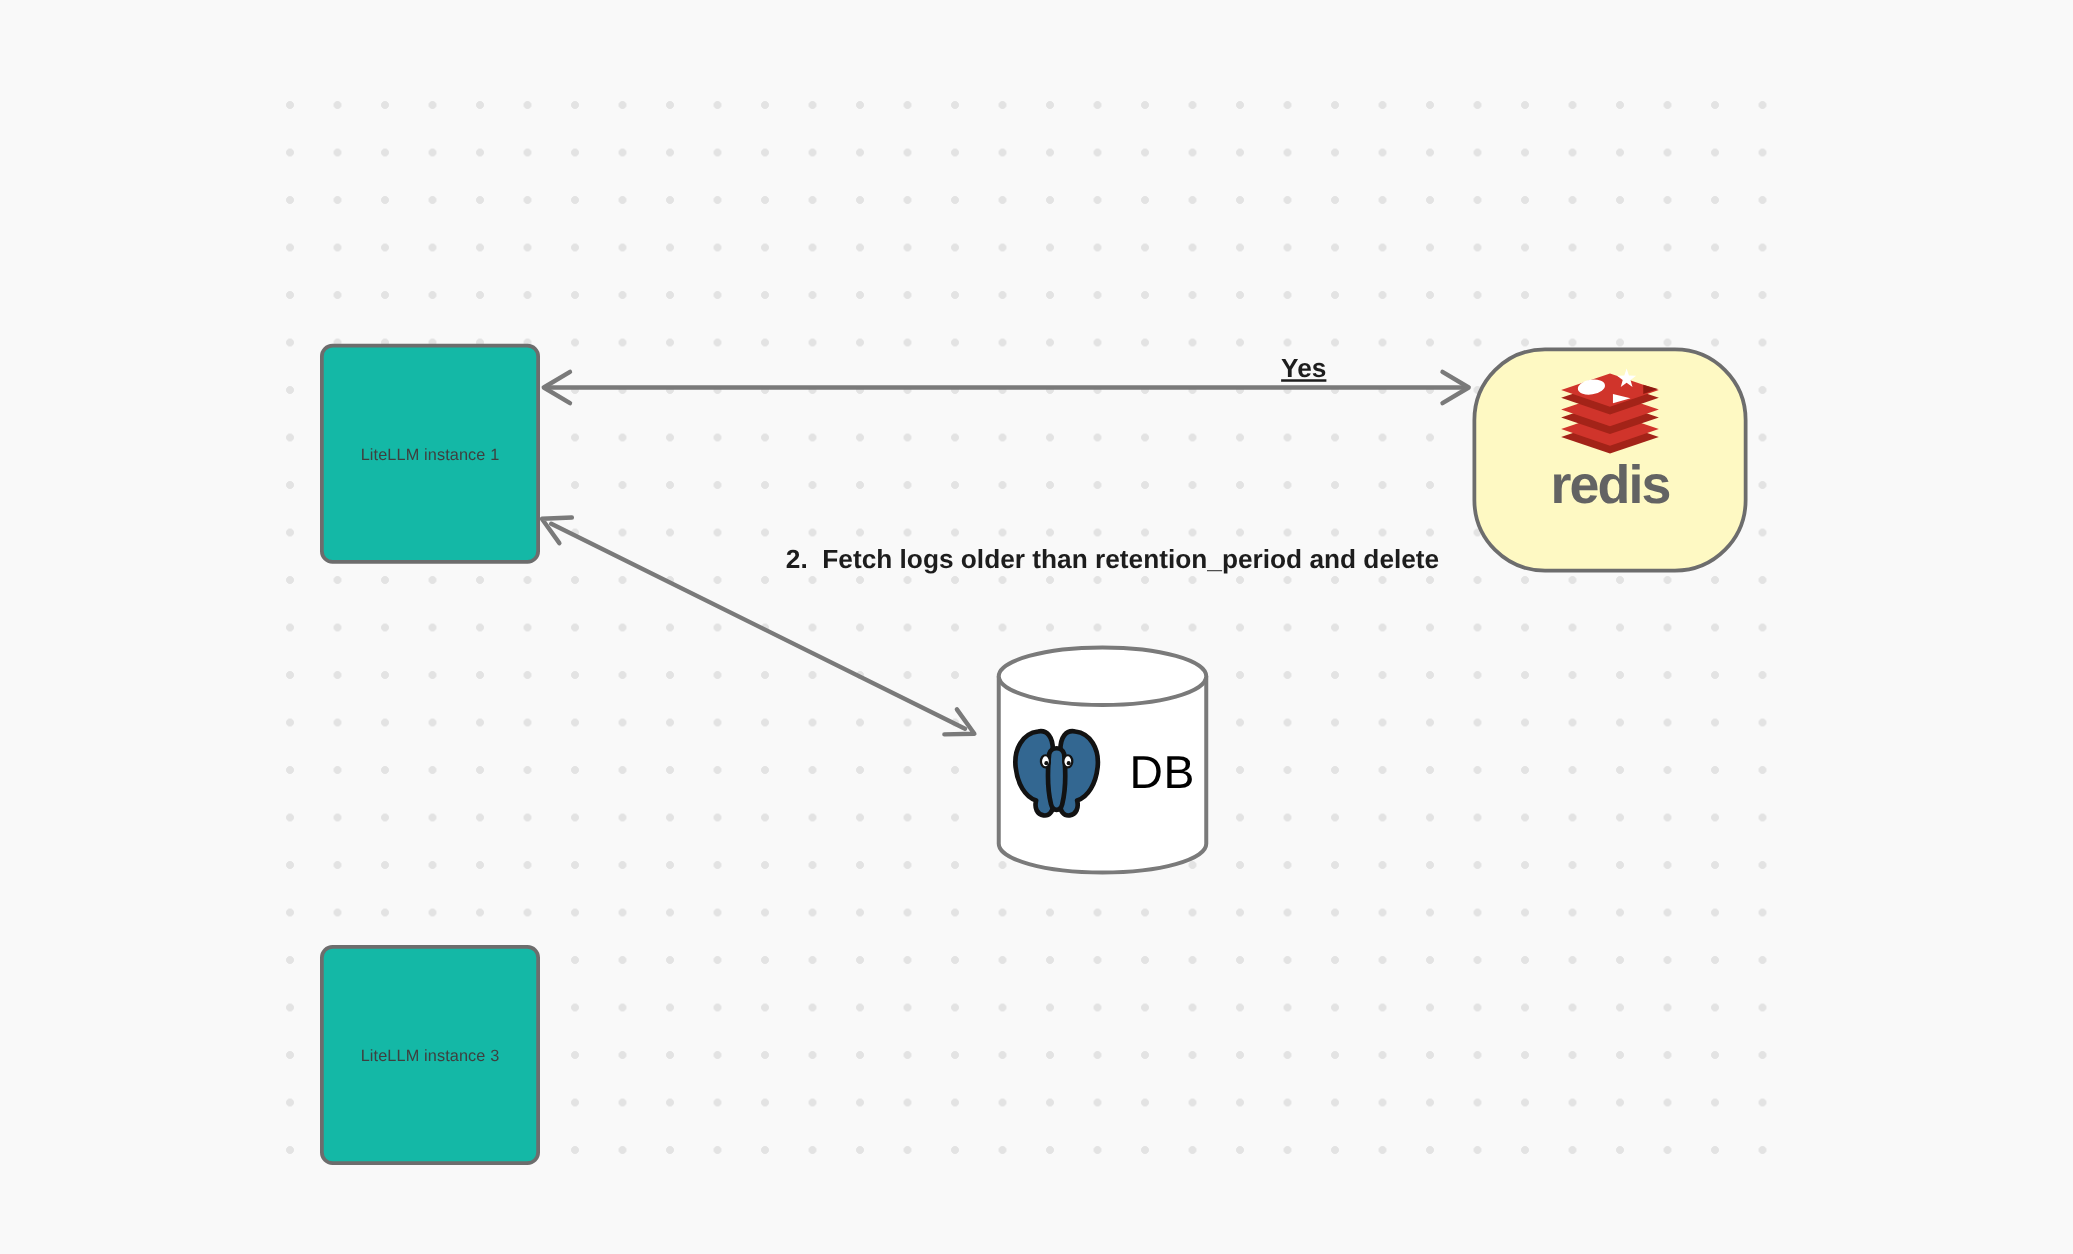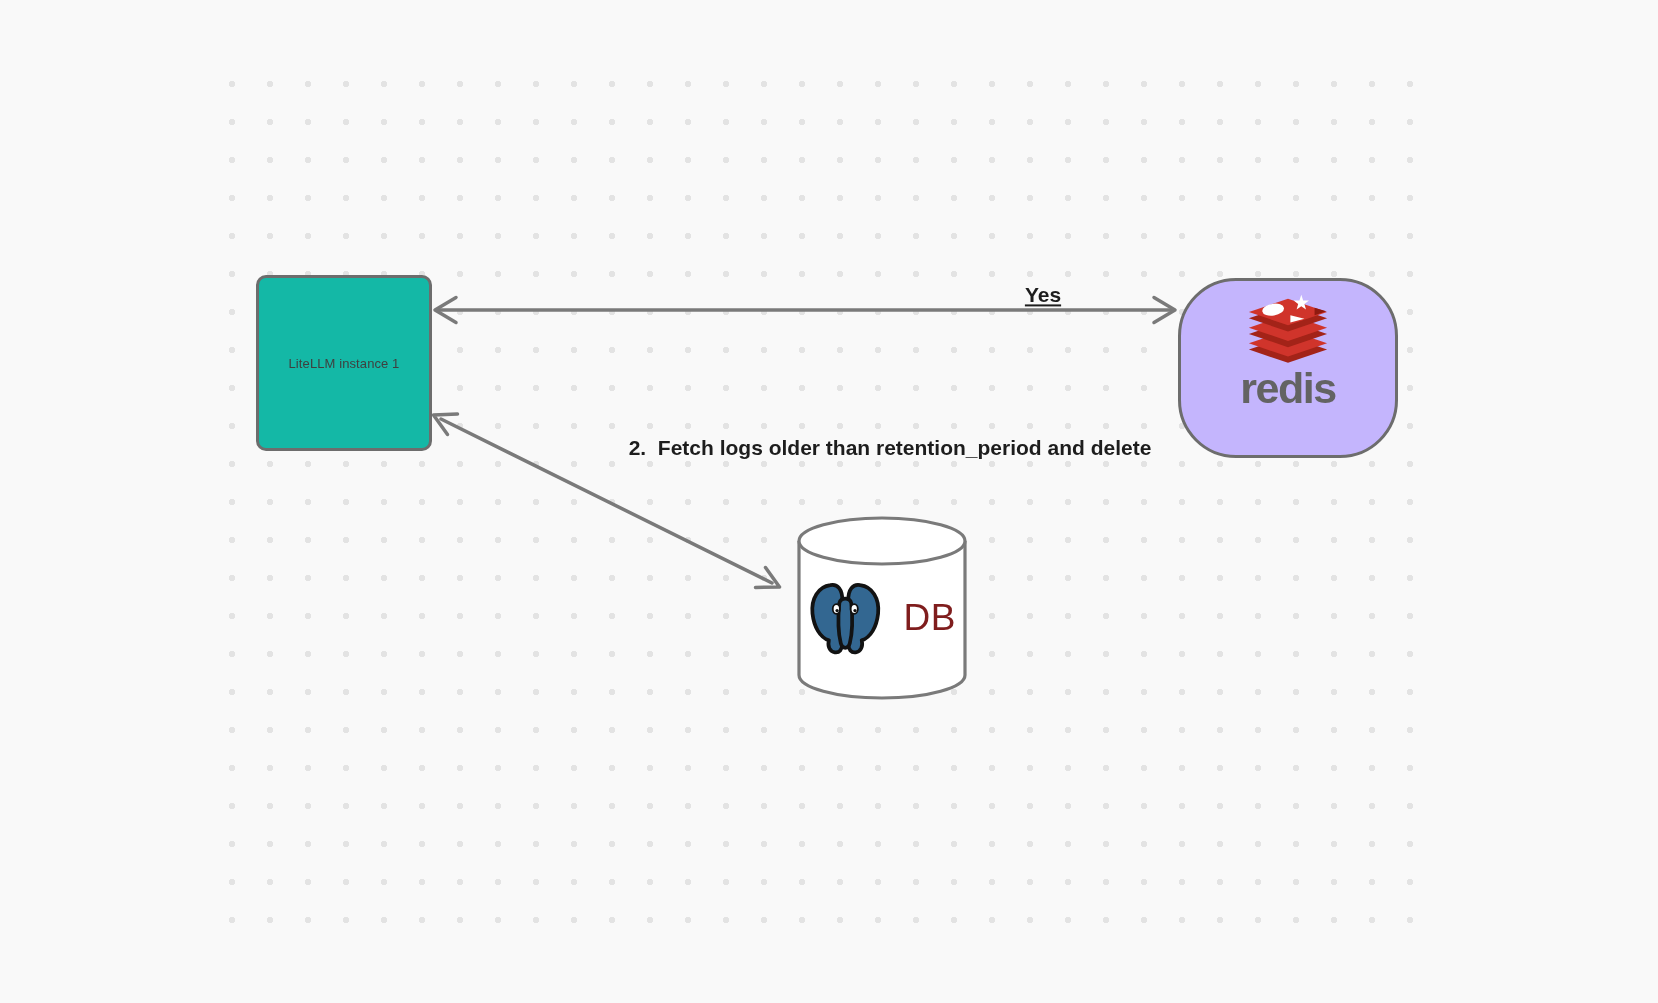--- a/index.html
+++ b/index.html
@@ -15,35 +15,35 @@
   }
   .arrows { position:absolute; left:0; top:0; }
   .node {
     position:absolute; width:170px; height:170px;
     background:#14b8a6; border:3px solid #6d6d6d; border-radius:10px;
     display:flex; align-items:center; justify-content:center;
     color:#3f3f3f; font-size:13px; letter-spacing:0.1px;
   }
   .bubble {
     position:absolute; left:1178px; top:278px; width:214px; height:161px;
-    background:#c4b5fd; border:3px solid #6d6d6d; border-radius:58px;
+    background:#fef9c3; border:3px solid #6d6d6d; border-radius:58px;
     display:flex; flex-direction:column; align-items:center; justify-content:flex-start;
     padding-top:13px;
   }
   .redis-word {
     margin-top:1px; font-size:43px; font-weight:700; letter-spacing:-1.5px;
     color:#636363; line-height:1;
   }
   .db-wrap { position:absolute; left:796px; top:515px; width:172px; height:186px; }
   .db-cyl { position:absolute; left:0; top:0; }
   .db-content {
     position:absolute; left:12px; top:62px; width:148px; height:82px;
     display:flex; align-items:center; justify-content:center;
   }
-  .db-text { font-size:37px; color:#7f1d1d; margin-left:-3px; letter-spacing:0.5px;padding-left:24px; }
+  .db-text { font-size:37px; color:#000000; margin-left:-3px; letter-spacing:0.5px;padding-left:24px; }
   .edge-label {
     position:absolute; transform:translate(-50%,-50%);
     font-weight:bold; font-size:21px; color:#1d1d1d; white-space:pre; line-height:1.2;
   }
 </style>
 </head>
 <body>
 
 <div class="canvas">
 
@@ -57,20 +57,23 @@
       <path d="M1154 297.5 L1175 310 L1154 322.5"></path>
 
       <line x1="441" y1="419" x2="772" y2="583"></line>
       <path d="M447.5 434.5 L433.5 415 L457.5 414"></path>
       <path d="M765.5 567.5 L779.5 587 L755.5 587.5"></path>
     </g>
   </svg>
 
   <div class="node" style="left:256px; top:275px;">
     <span>LiteLLM instance 1</span>
+  </div>
+  <div class="node" style="left:256px; top:756px;">
+    <span>LiteLLM instance 3</span>
   </div>
 
   <div class="bubble">
     <svg width="86" height="72" viewBox="0 0 110 92">
 
       <path d="M5 71 L55 54 L105 71 L55 88 Z" fill="#a32318"></path>
       <path d="M5 63 L55 46 L105 63 L55 80 Z" fill="#d0342b"></path>
 
       <path d="M5 51 L55 34 L105 51 L55 68 Z" fill="#a32318"></path>
       <path d="M5 43 L55 26 L105 43 L55 60 Z" fill="#d0342b"></path>

